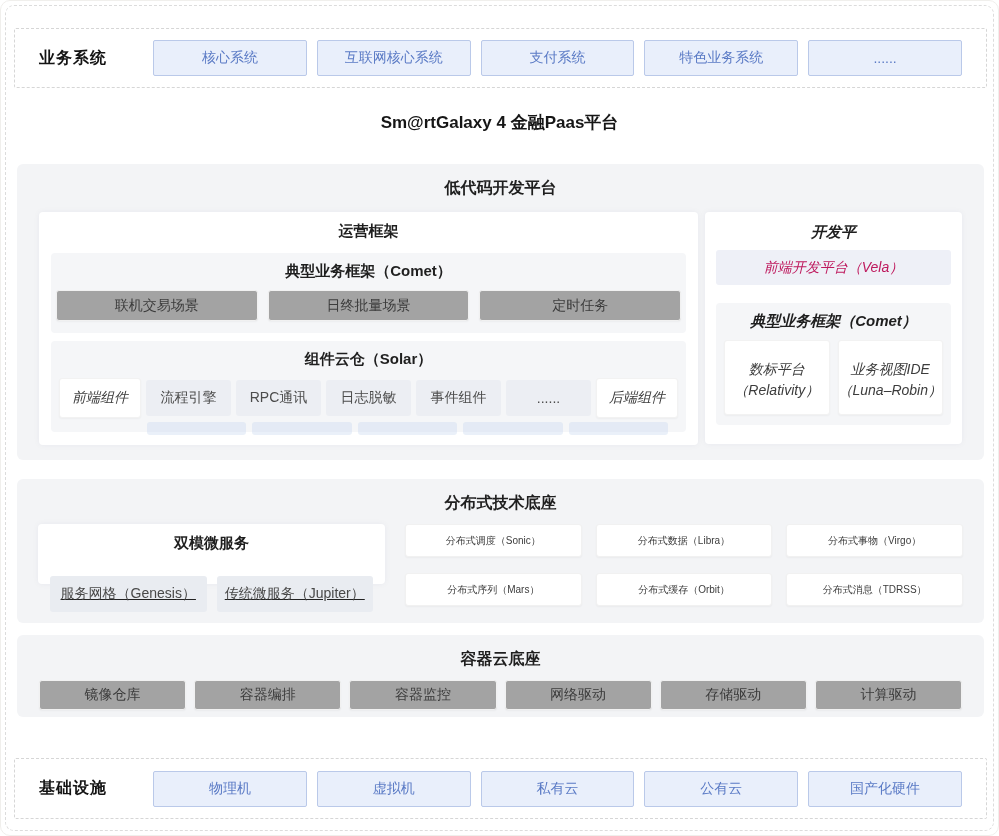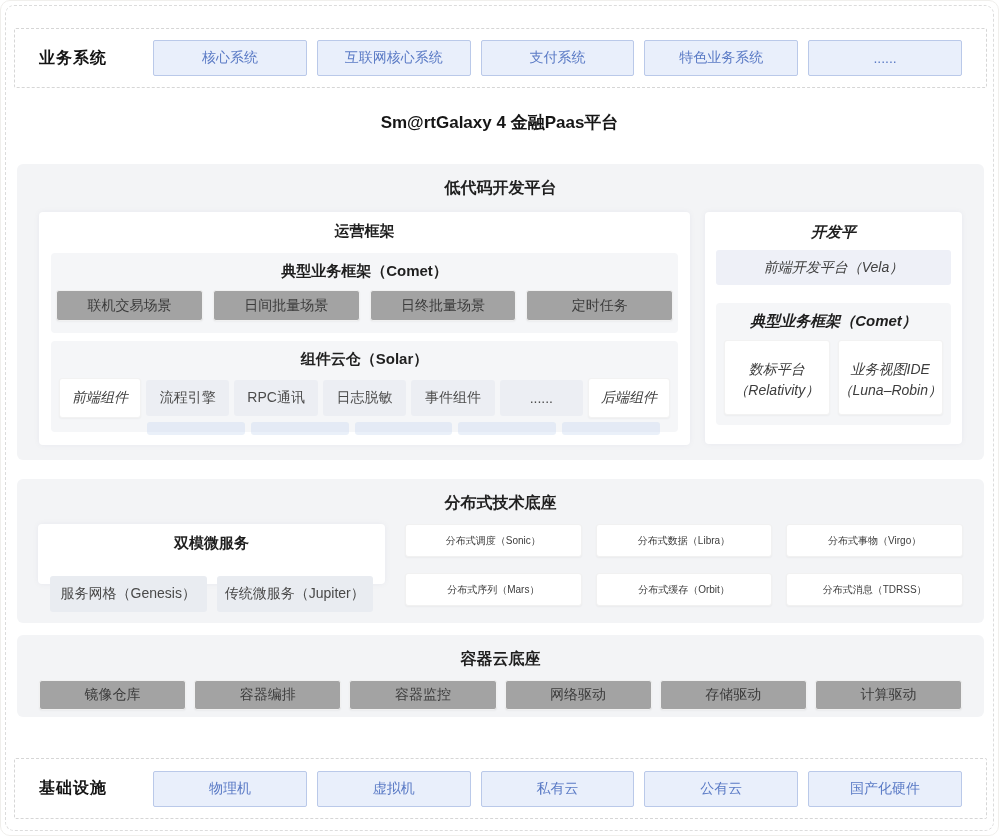--- a/index.html
+++ b/index.html
@@ -34,46 +34,46 @@
   .box-title { text-align:center; font-size:15px; font-weight:bold; color:#1f1f1f; padding-top:11px; }
   .sub { background:#f5f6f8; border-radius:4px; margin:0 12px; position:relative; }
   .sub-title { text-align:center; font-size:15px; font-weight:bold; color:#1f1f1f; padding:9px 0 9px; }
 
   .btn-row { display:flex; padding:0 5px 12px; gap:10px; }
   .white-btn { flex:1; height:31px; background:#a3a3a3; border:1px solid #f1f1f1; border-radius:3px;
                box-shadow:0 1px 2px rgba(0,0,0,0.04); display:flex; align-items:center; justify-content:center;
                font-size:14px; color:#3c3c3c; }
 
   
-  .s1-cols { display:flex; padding:13px 22px 0; gap:15px; }
+  .s1-cols { display:flex; padding:13px 22px 0; gap:7px; }
   .op-box { flex:1; height:233px; }
   .op-box .box-title { padding-top:10px; padding-bottom:12px; }
   .dev-box { flex:0 0 257px; height:232px;font-style:italic; }
 
   .solar { margin-top:8px; }
   .solar-row { display:flex; gap:5px; padding:0 8px 14px; align-items:stretch; }
   .white-card { background:#fff; border:1px solid #f2f2f2; border-radius:3px; box-shadow:0 1px 2px rgba(0,0,0,0.04);
                 display:flex; align-items:center; justify-content:center; font-size:14px; color:#3c3c3c;text-align:center; }
   .solar-row .white-card { flex:0 0 82px; height:40px;font-style:italic; }
   .gray-chip { flex:1; height:36px; margin-top:2px; background:#eceef3; border-radius:3px;
                display:flex; align-items:center; justify-content:center; font-size:14px; color:#4c4c4c; }
   .ghost-row { position:absolute; left:96px; right:18px; bottom:-3px; height:13px; display:flex; gap:6px; pointer-events:none; }
   .ghost { flex:1; background:#c9d7ef; opacity:0.38; border-radius:3px; }
 
-  .vela-btn { margin:8px 11px 0; height:35px; background:#eef0f7; border-radius:3px; color:#404040;
+  .vela-btn { margin:8px 11px 0; height:35px; background:#eef0f7; border-radius:3px; color:#be185d;
               font-size:14px; display:flex; align-items:center; justify-content:center; }
   .dev-comet { margin:18px 11px 8px; padding-bottom:10px; }
   .dev-comet .btn-row { padding:0 8px; gap:8px; }
   .two-line { flex:1; height:75px; flex-direction:column; line-height:21px; padding-top:4px; }
 
   
   .s2-cols { display:flex; padding:10px 21px 0; gap:20px; }
   .dual-box { flex:0 0 347px; height:60px; }
   .dual-box .box-title { padding-top:10px; padding-bottom:11px; }
-  .dual-row { display:flex; gap:10px; padding:12px 12px; }
+  .dual-row { display:flex; gap:10px; padding:12px 12px;text-decoration:underline; }
   .dual-chip { flex:1; height:36px; background:#e9ecf1; border-radius:3px; display:flex; align-items:center;
                justify-content:center; font-size:14px; color:#494949; }
   .dist-grid { flex:1; display:grid; grid-template-columns:1fr 1fr 1fr; grid-auto-rows:33px; gap:16px 14px; }
   .dist-btn { background:#fff; border:1px solid #f1f1f1; border-radius:3px; box-shadow:0 1px 2px rgba(0,0,0,0.04);
               display:flex; align-items:center; justify-content:center; font-size:10px; color:#3c3c3c; }
 
   
   .s3-row { display:flex; gap:8px; margin:10px 22px 0; }
   .s3-row .white-btn { height:30px; }
 </style>
@@ -98,21 +98,20 @@
     <div class="sec-title">低代码开发平台</div>
     <div class="s1-cols">
 
       <div class="white-box op-box">
         <div class="box-title">运营框架</div>
 
         <div class="sub">
           <div class="sub-title">典型业务框架（Comet）</div>
           <div class="btn-row">
             <div class="white-btn">联机交易场景</div>
-            <div class="white-btn">日间批量场景</div>
             <div class="white-btn">日终批量场景</div>
             <div class="white-btn">定时任务</div>
           </div>
         </div>
 
         <div class="sub solar">
           <div class="sub-title">组件云仓（Solar）</div>
           <div class="solar-row">
             <div class="white-card">前端组件</div>
             <div class="gray-chip">流程引擎</div>

